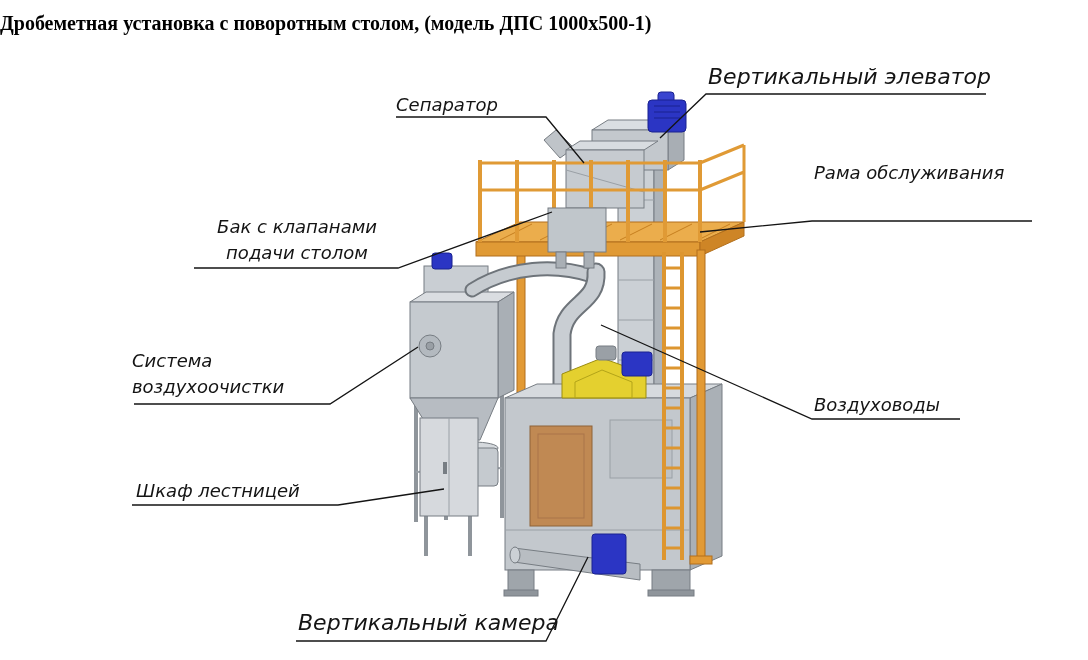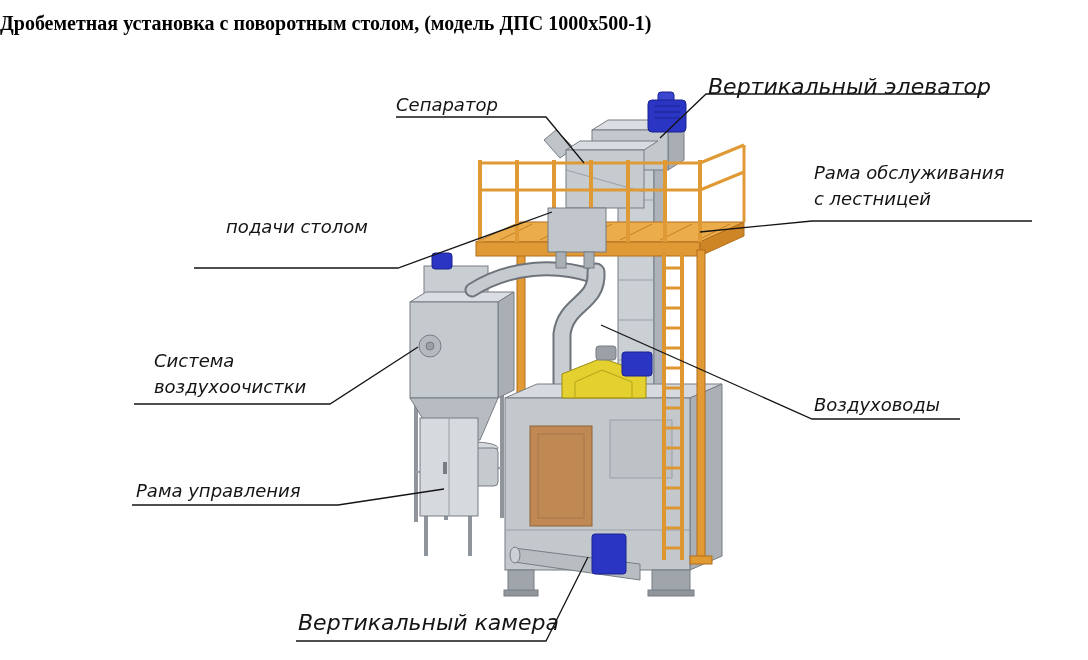--- a/index.html
+++ b/index.html
@@ -155,43 +155,43 @@
       <polyline points="960,419 812,419 601,325"></polyline>
       <polyline points="132,505 338,505 444,489"></polyline>
       <polyline points="296,641 546,641 588,557"></polyline>
     </g>
   </svg>
 
   <div class="callout" style="left:396px; top:92px;">
     <span>Сепаратор</span>
   </div>
 
-  <div class="callout big" style="left:708px; top:64px;margin-top:10px;">
+  <div class="callout big" style="left:708px; top:64px;">
     <span>Вертикальный элеватор</span>
   </div>
 
   <div class="callout" style="left:814px; top:160px;">
     <span>Рама обслуживания</span>
-    <span>с лестницей</span>
   </div>
 
   <div class="callout center" style="left:196px; top:214px; width:202px;">
+    <span>Бак с клапанами</span>
     <span>подачи столом</span>
   </div>
 
-  <div class="callout" style="left:154px; top:348px;font-style:italic;">
+  <div class="callout" style="left:132px; top:348px;font-style:italic;">
     <span>Система</span>
     <span>воздухоочистки</span>
   </div>
 
   <div class="callout" style="left:814px; top:392px;">
     <span>Воздуховоды</span>
   </div>
 
   <div class="callout" style="left:136px; top:478px;">
-    <span>Рама управления</span>
+    <span>Шкаф лестницей</span>
   </div>
 
   <div class="callout big" style="left:298px; top:610px;">
     <span>Вертикальный камера</span>
   </div>
 
 </div>
 
 </body></html>

